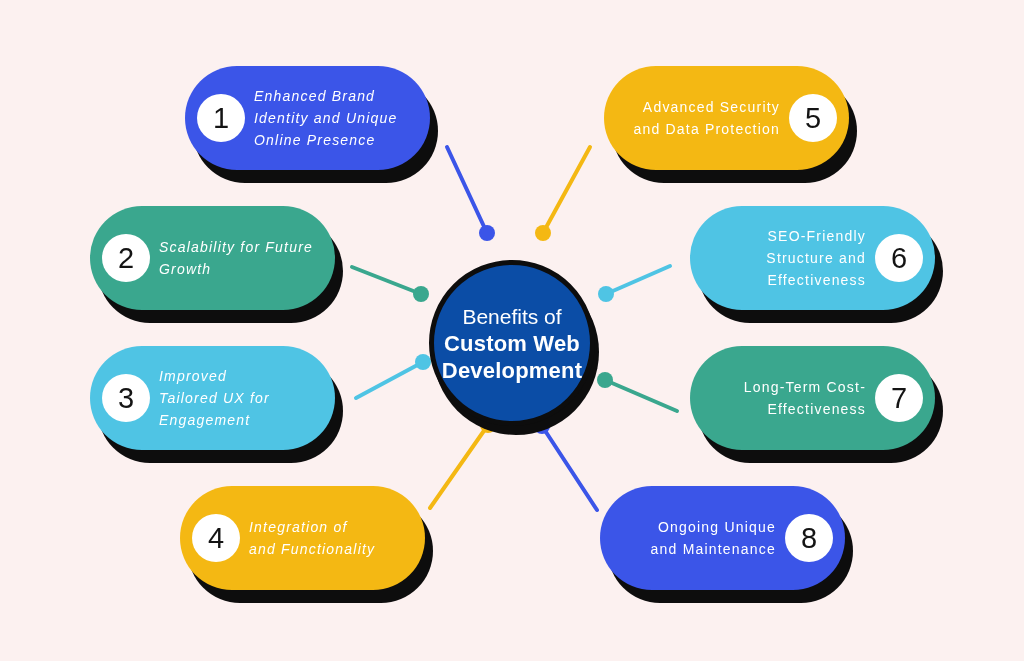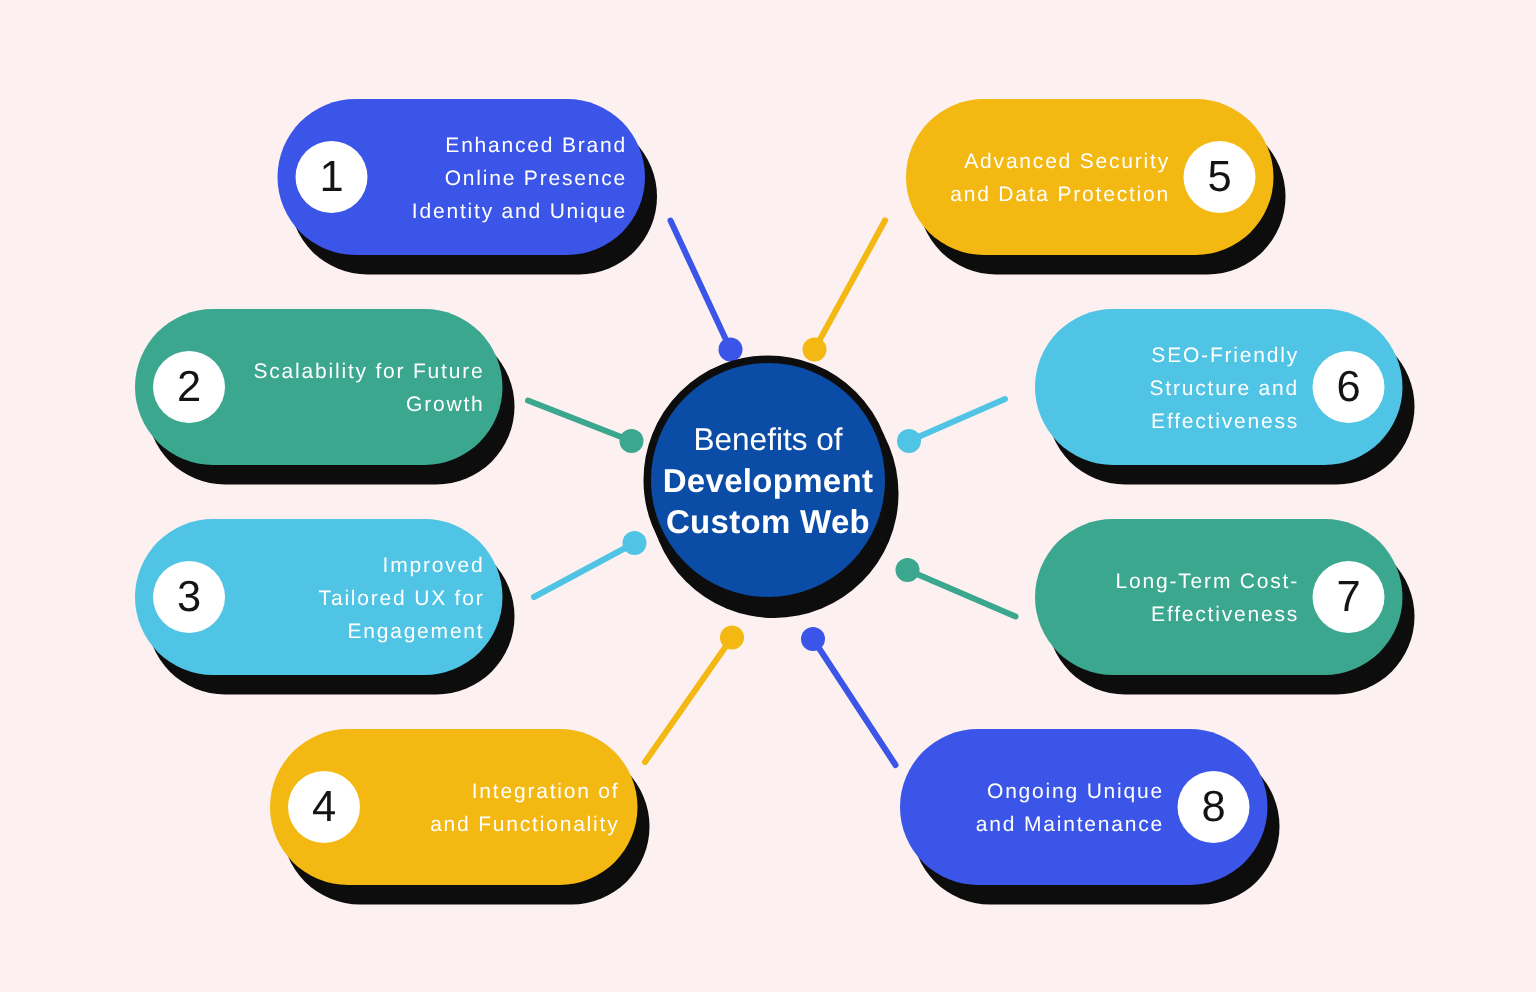--- a/index.html
+++ b/index.html
@@ -24,35 +24,35 @@
   }
   .pill.right{flex-direction:row-reverse;}
   .num{
     flex-shrink:0;
     width:48px;height:48px;border-radius:50%;
     background:#ffffff;color:#141414;
     display:flex;align-items:center;justify-content:center;
     font-size:29px;font-weight:400;
   }
   .lines{flex:1;color:#ffffff;font-size:14px;line-height:22px;letter-spacing:1.2px;}
-  .pill.left  .lines{text-align:right;}
+  .pill.left  .lines{text-align:left;font-style:italic;}
   .pill.right .lines{text-align:right;}
   .lines div{white-space:nowrap;}
 
   .p1{left:185px;top:66px;}
   .p2{left:90px;top:206px;}
   .p3{left:90px;top:346px;}
   .p4{left:180px;top:486px;}
   .p5{left:604px;top:66px;}
   .p6{left:690px;top:206px;}
   .p7{left:690px;top:346px;}
   .p8{left:600px;top:486px;}
 
   .center-circle{
-    position:absolute;left:429px;top:237px;
+    position:absolute;left:429px;top:260px;
     width:156px;height:156px;border-radius:50%;
     border:5px solid #0d0d0d;
     box-shadow:4px 9px 0 #0d0d0d;
     display:flex;flex-direction:column;align-items:center;justify-content:center;
     color:#ffffff;text-align:center;
     z-index:3;
   }
   .center-circle .t1{font-size:21px;font-weight:400;line-height:27px;}
   .center-circle .t2{font-size:22px;font-weight:700;line-height:27px;letter-spacing:.2px;}
 </style>
@@ -84,22 +84,22 @@
     <circle cx="605" cy="380" r="8" fill="#3aa78e"></circle>
 
     <line x1="597" y1="510" x2="542" y2="426" stroke="#3b55e8"></line>
     <circle cx="542" cy="426" r="8" fill="#3b55e8"></circle>
   </svg>
 
   <div class="pill left p1" style="background-color: rgb(59, 85, 232);">
     <div class="num">1</div>
     <div class="lines">
       <div>Enhanced Brand</div>
+      <div>Identity and Unique</div>
       <div>Online Presence</div>
-      <div>Identity and Unique</div>
     </div>
   </div>
 
   <div class="pill left p2" style="background-color: rgb(58, 167, 142);">
     <div class="num">2</div>
     <div class="lines">
       <div>Scalability for Future</div>
       <div>Growth</div>
     </div>
   </div>
@@ -149,17 +149,17 @@
   <div class="pill right p8" style="background-color: rgb(59, 85, 232);">
     <div class="num">8</div>
     <div class="lines">
       <div>Ongoing Unique</div>
       <div>and Maintenance</div>
     </div>
   </div>
 
   <div class="center-circle" style="background-color: rgb(11, 77, 166);">
     <div class="t1">Benefits of</div>
+    <div class="t2">Custom Web</div>
     <div class="t2">Development</div>
-    <div class="t2">Custom Web</div>
   </div>
 
 </div>
 
 </body></html>

